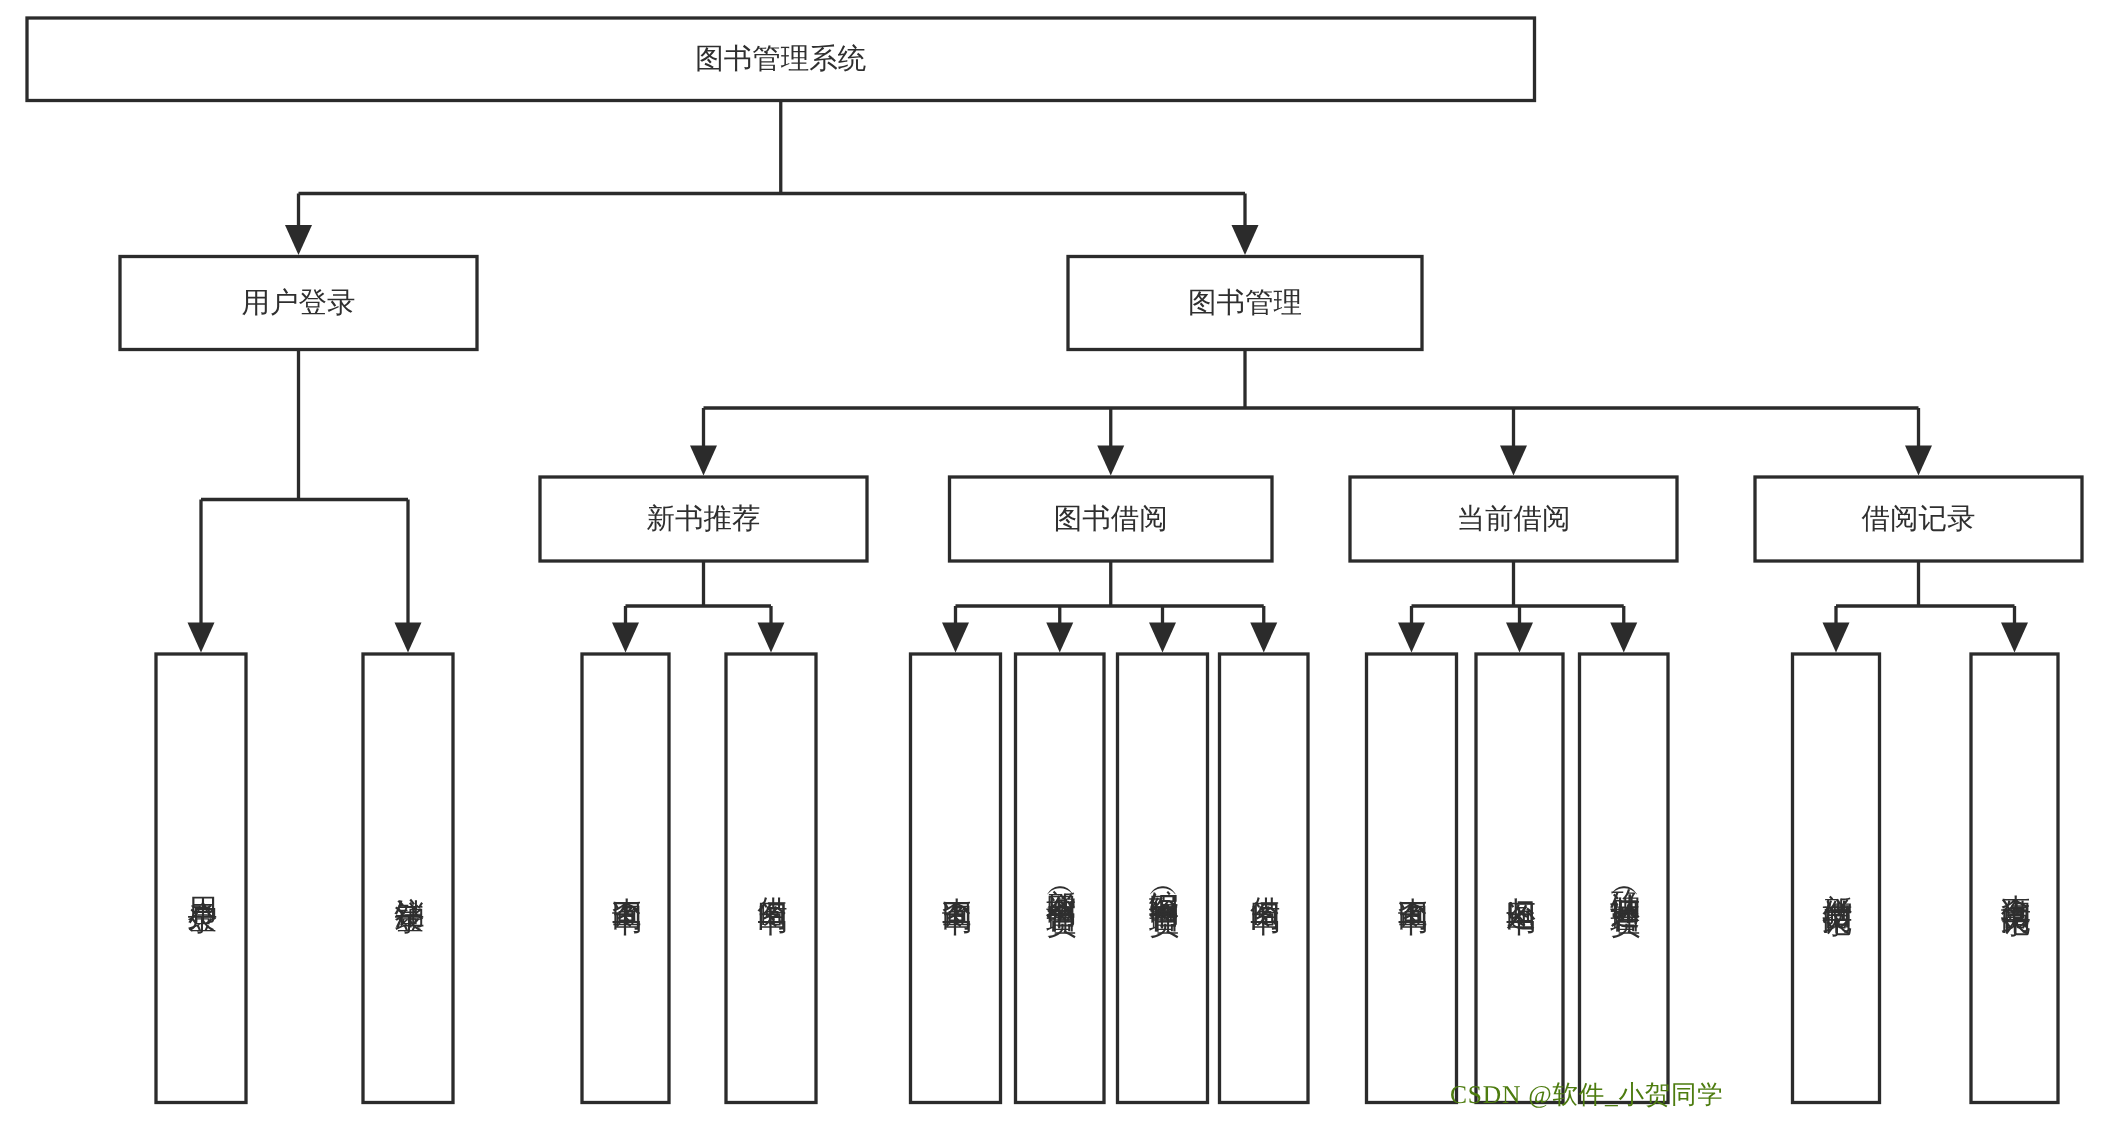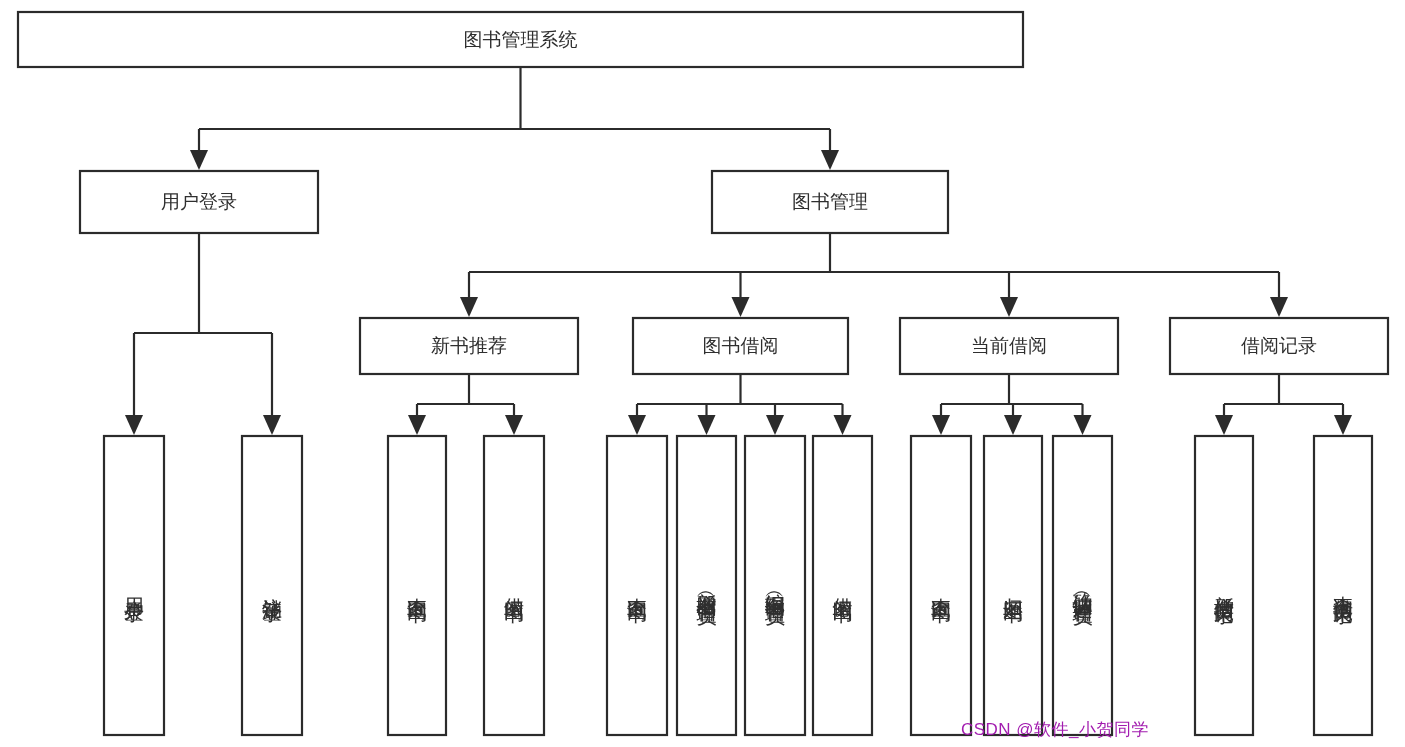--- a/index.html
+++ b/index.html
@@ -64,23 +64,23 @@
     font-size: 20px;
     line-height: 1.05;
     letter-spacing: 2px;
     color: #2f2f2f;
     white-space: nowrap;
   }
   .watermark {
     position: absolute;
     right: 12px;
     bottom: 6px;
-    font-family: Liberation Sans, sans-serif;
+    font-family: Liberation Serif, serif;
     font-size: 17px;
-    color: #a21caf;
+    color: #4d7c0f;
     letter-spacing: 0.5px;
     white-space: nowrap;
     pointer-events: none;
   }
 </style>
 </head>
 <body>
 
 <div id="diagram-root">
 

